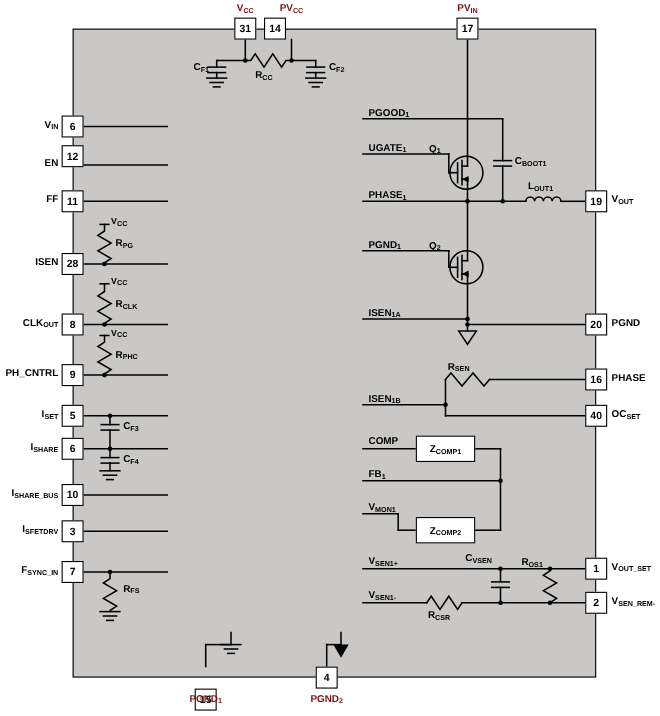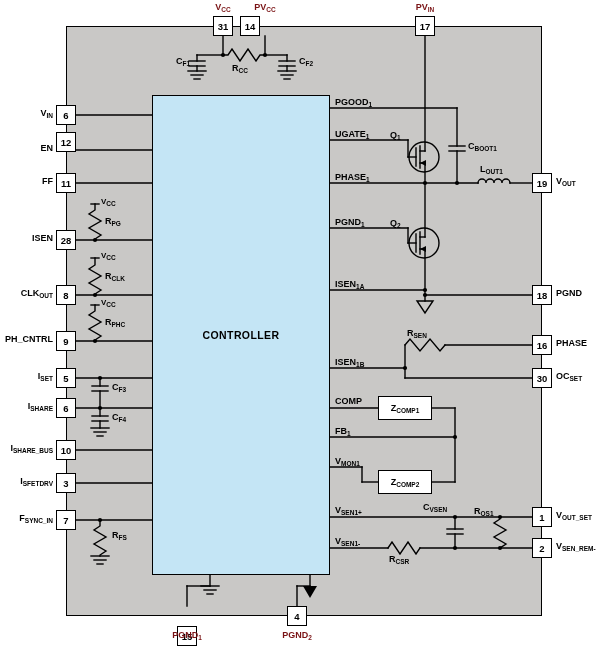--- a/index.html
+++ b/index.html
@@ -224,21 +224,20 @@
       <circle cx="455" cy="517" r="2.1"></circle>
         <circle cx="500" cy="517" r="2.1"></circle>
       <circle cx="455" cy="548" r="2.1"></circle>
         <circle cx="500" cy="548" r="2.1"></circle>
       <polygon points="426,160 420,163 426,166"></polygon>
       <polygon points="426,246 420,249 426,252"></polygon>
       <polygon points="303,586 317,586 310,598"></polygon>
     </g>
   </svg>
 
-  <div class="controller">CONTROLLER</div>
 
   <div class="zbox" style="left:378px;top:396px">
     <span><span>Z</span><sub>COMP1</sub></span>
   </div>
   <div class="zbox" style="left:378px;top:470px">
     <span><span>Z</span><sub>COMP2</sub></span>
   </div>
 
   <div class="pin" style="left:213px;top:16px">
       <span>31</span>
@@ -281,27 +280,27 @@
       <span>3</span>
     </div>
   <div class="pin" style="left:56px;top:510px">
       <span>7</span>
     </div>
 
   <div class="pin" style="left:532px;top:173px">
       <span>19</span>
     </div>
   <div class="pin" style="left:532px;top:285px">
-      <span>18</span>
+      <span>20</span>
     </div>
   <div class="pin" style="left:532px;top:335px">
       <span>16</span>
     </div>
   <div class="pin" style="left:532px;top:368px">
-      <span>30</span>
+      <span>40</span>
     </div>
   <div class="pin" style="left:532px;top:507px">
       <span>1</span>
     </div>
   <div class="pin" style="left:532px;top:538px">
       <span>2</span>
     </div>
 
   <div class="pin" style="left:177px;top:626px">
       <span>15</span>

